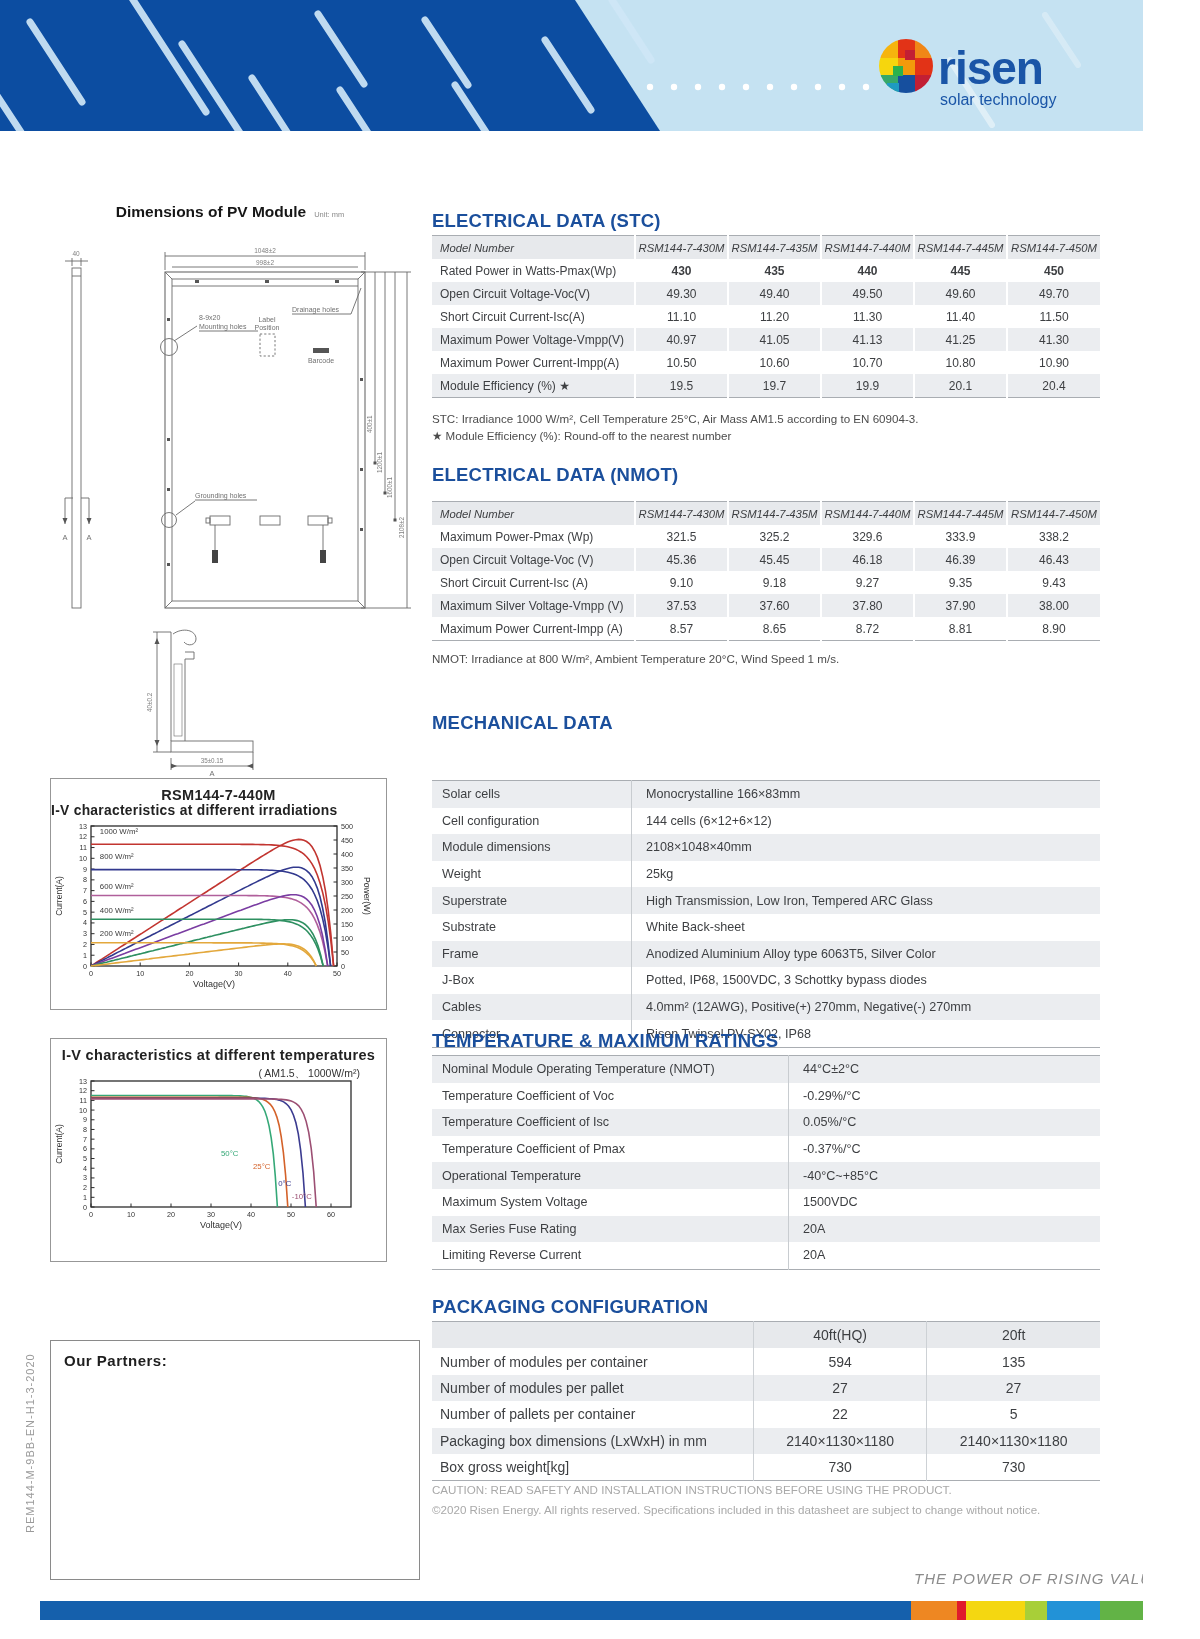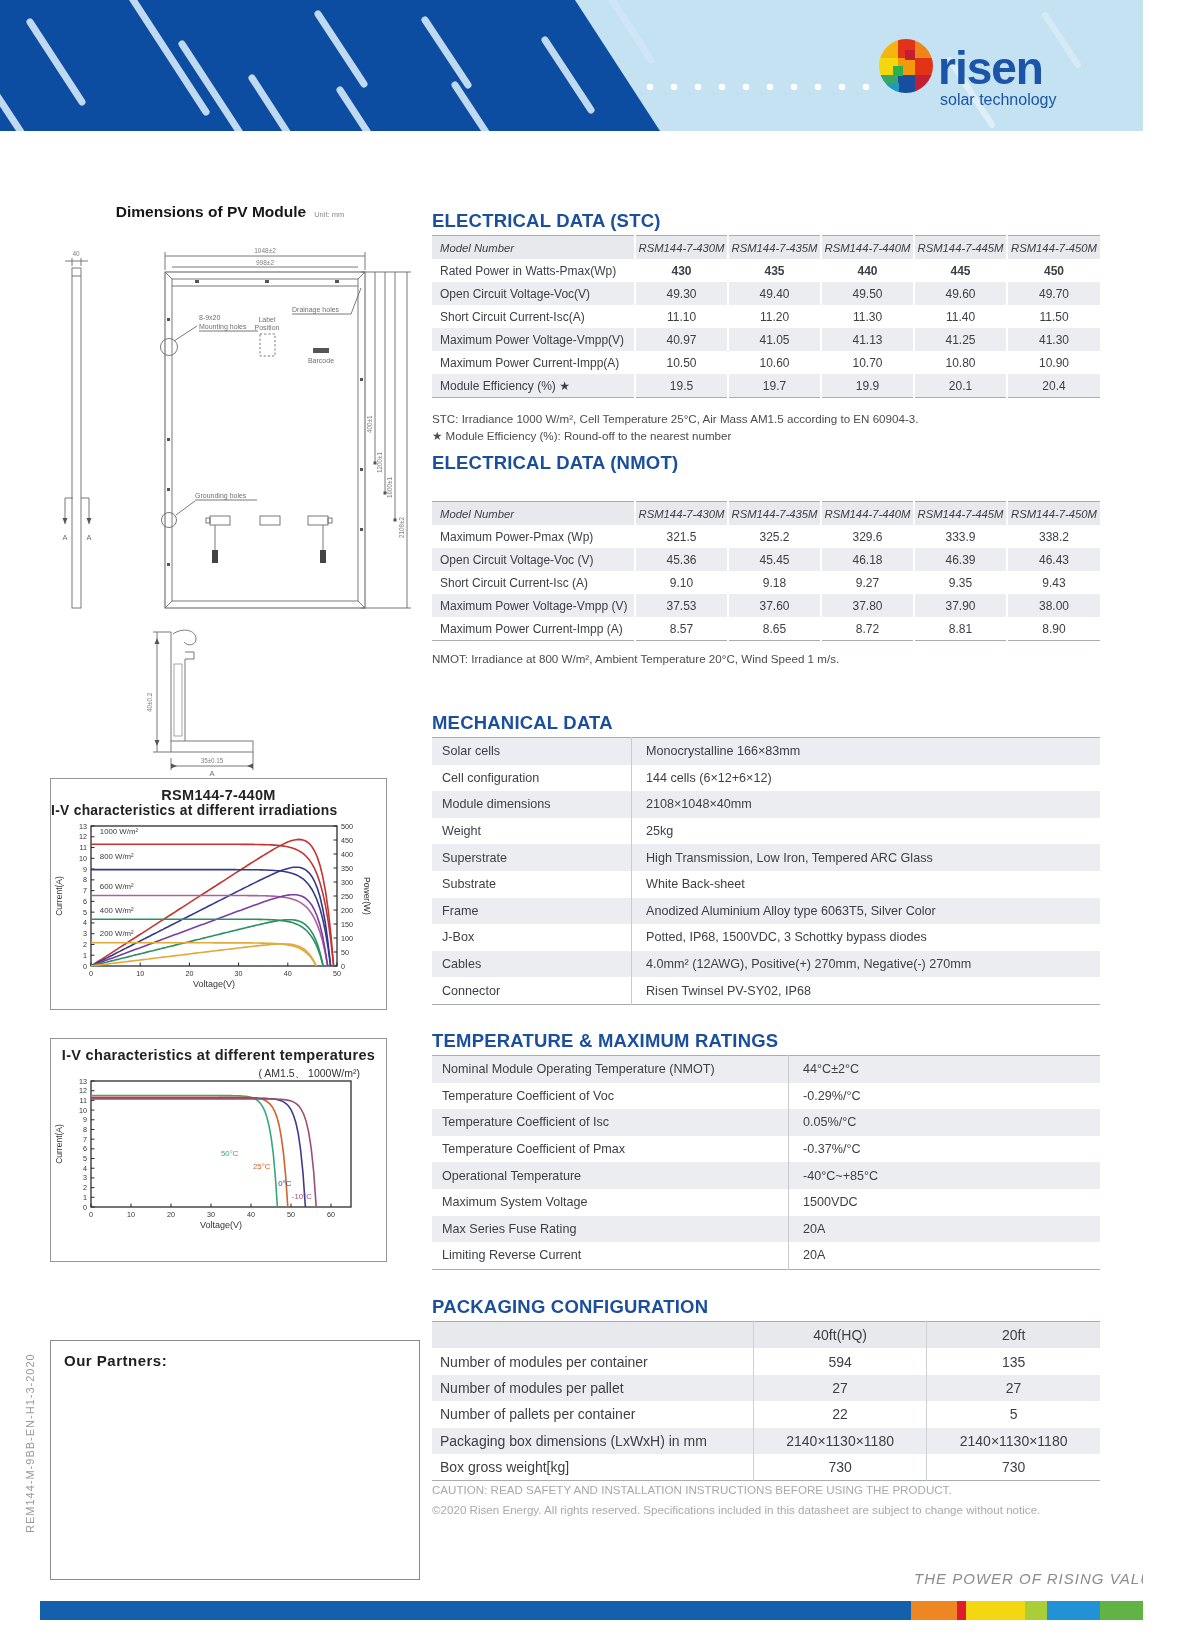--- a/index.html
+++ b/index.html
@@ -445,21 +445,21 @@
           <td>20.1</td>
           <td>20.4</td>
         </tr>
       </tbody>
     </table>
   <div class="note" style="left:432px;top:410px">
     <div>STC: Irradiance 1000 W/m², Cell Temperature 25°C, Air Mass AM1.5 according to EN 60904-3.</div>
     <div>★ Module Efficiency (%): Round-off to the nearest number</div>
   </div>
 
-  <div class="sec-title" style="left:432px;top:452px">ELECTRICAL DATA (NMOT)</div>
+  <div class="sec-title" style="left:432px;top:464px">ELECTRICAL DATA (NMOT)</div>
   <table class="abs model-table" style="left:432px;top:501px">
       <thead>
         <tr>
           <th>Model Number</th>
           <th>RSM144-7-430M</th>
           <th>RSM144-7-435M</th>
           <th>RSM144-7-440M</th>
           <th>RSM144-7-445M</th>
           <th>RSM144-7-450M</th>
         </tr>
@@ -483,21 +483,21 @@
         </tr>
         <tr>
           <td>Short Circuit Current-Isc (A)</td>
           <td>9.10</td>
           <td>9.18</td>
           <td>9.27</td>
           <td>9.35</td>
           <td>9.43</td>
         </tr>
         <tr>
-          <td>Maximum Power Voltage-Vmpp (V)</td>
+          <td>Maximum Silver Voltage-Vmpp (V)</td>
           <td>37.53</td>
           <td>37.60</td>
           <td>37.80</td>
           <td>37.90</td>
           <td>38.00</td>
         </tr>
         <tr>
           <td>Maximum Power Current-Impp (A)</td>
           <td>8.57</td>
           <td>8.65</td>
@@ -505,21 +505,21 @@
           <td>8.81</td>
           <td>8.90</td>
         </tr>
       </tbody>
     </table>
   <div class="note" style="left:432px;top:650px">
     <div>NMOT: Irradiance at 800 W/m², Ambient Temperature 20°C, Wind Speed 1 m/s.</div>
   </div>
 
   <div class="sec-title" style="left:432px;top:712px">MECHANICAL DATA</div>
-  <table class="abs spec-table mech" style="left:432px;top:737px">
+  <table class="abs spec-table mech" style="left:432px;top:780px">
       <tbody>
         <tr>
           <td>Solar cells</td>
           <td>Monocrystalline 166×83mm</td>
         </tr>
         <tr>
           <td>Cell configuration</td>
           <td>144 cells (6×12+6×12)</td>
         </tr>
         <tr>

